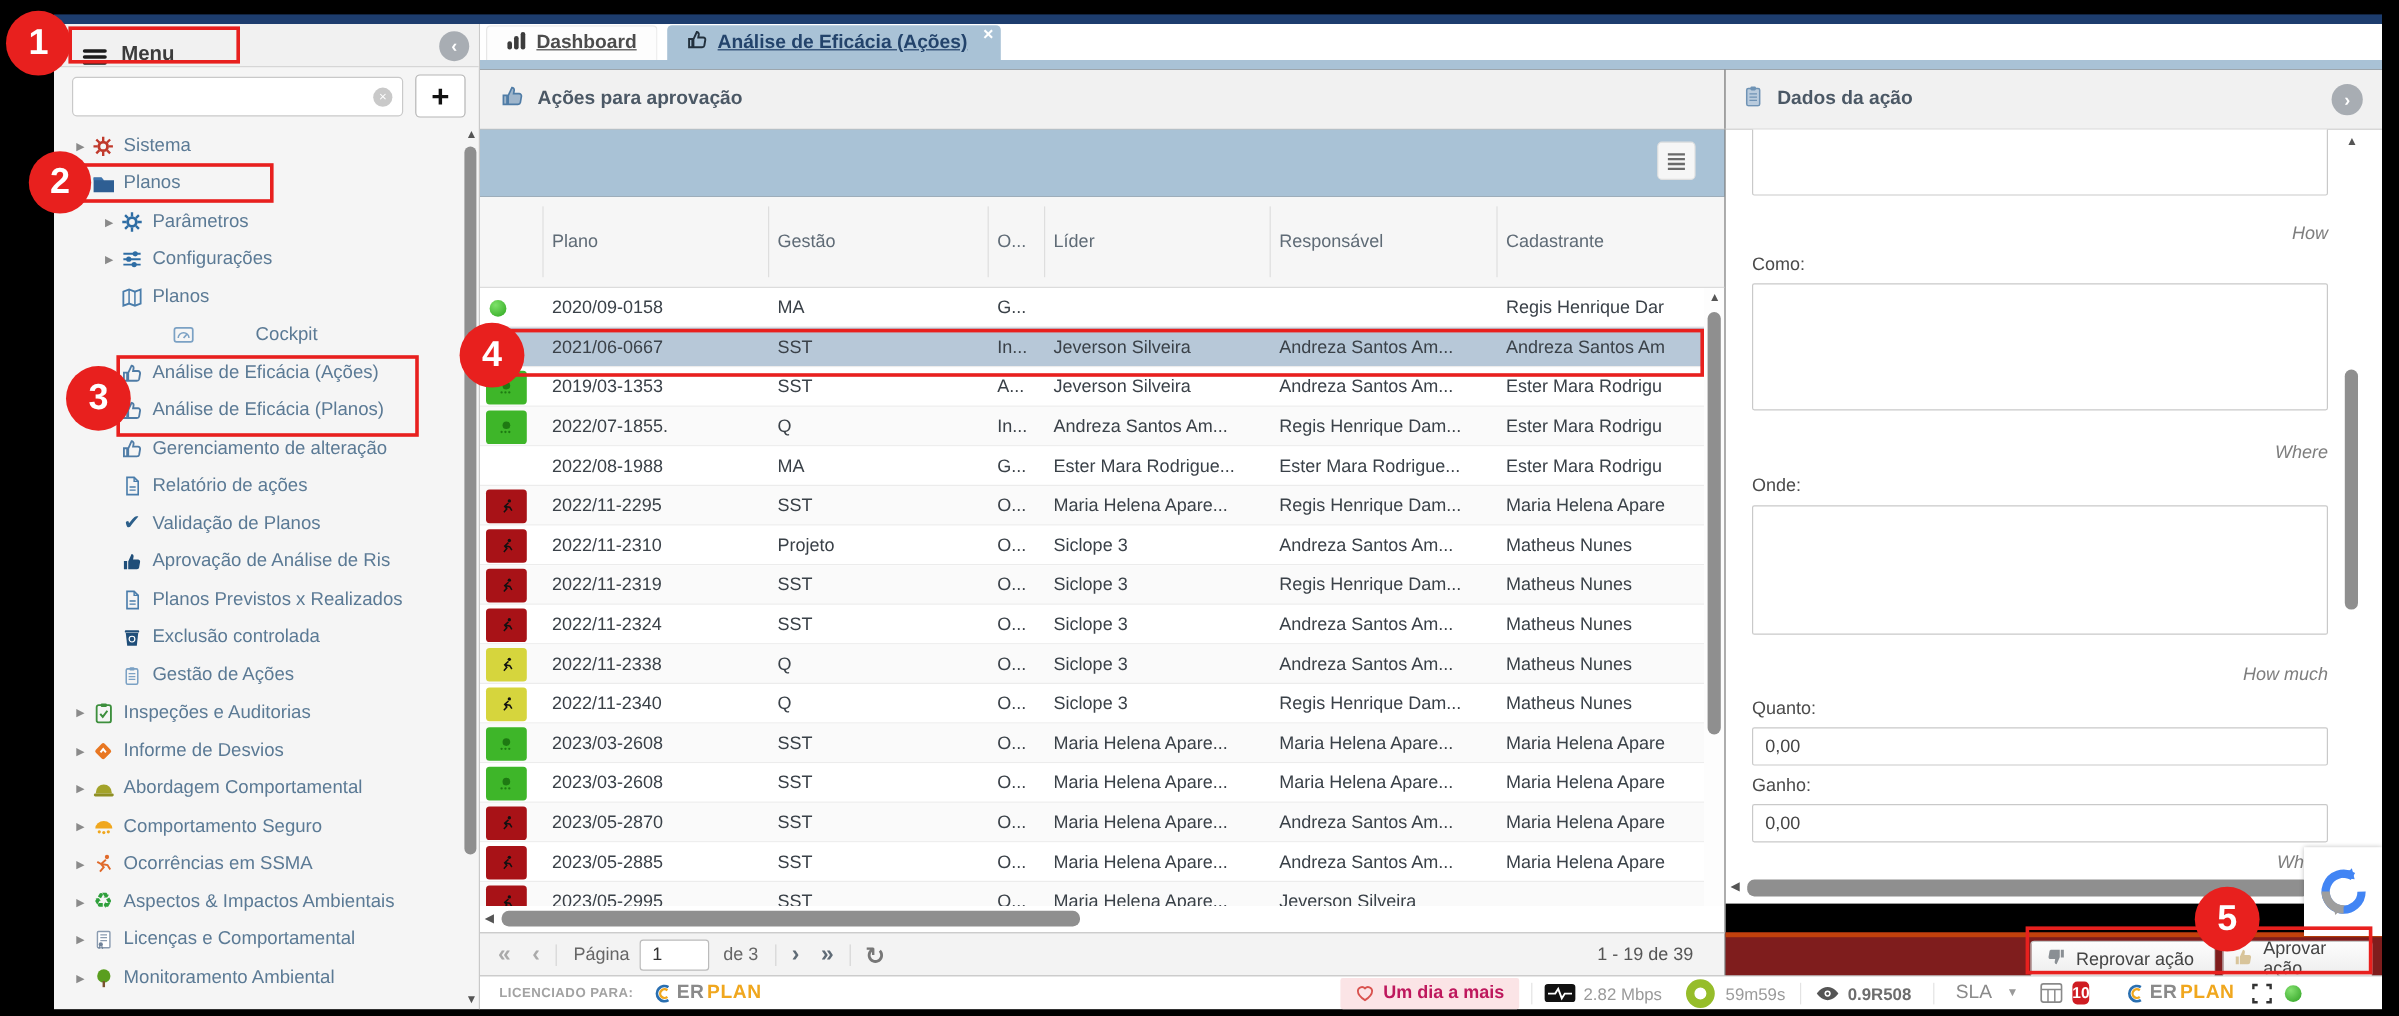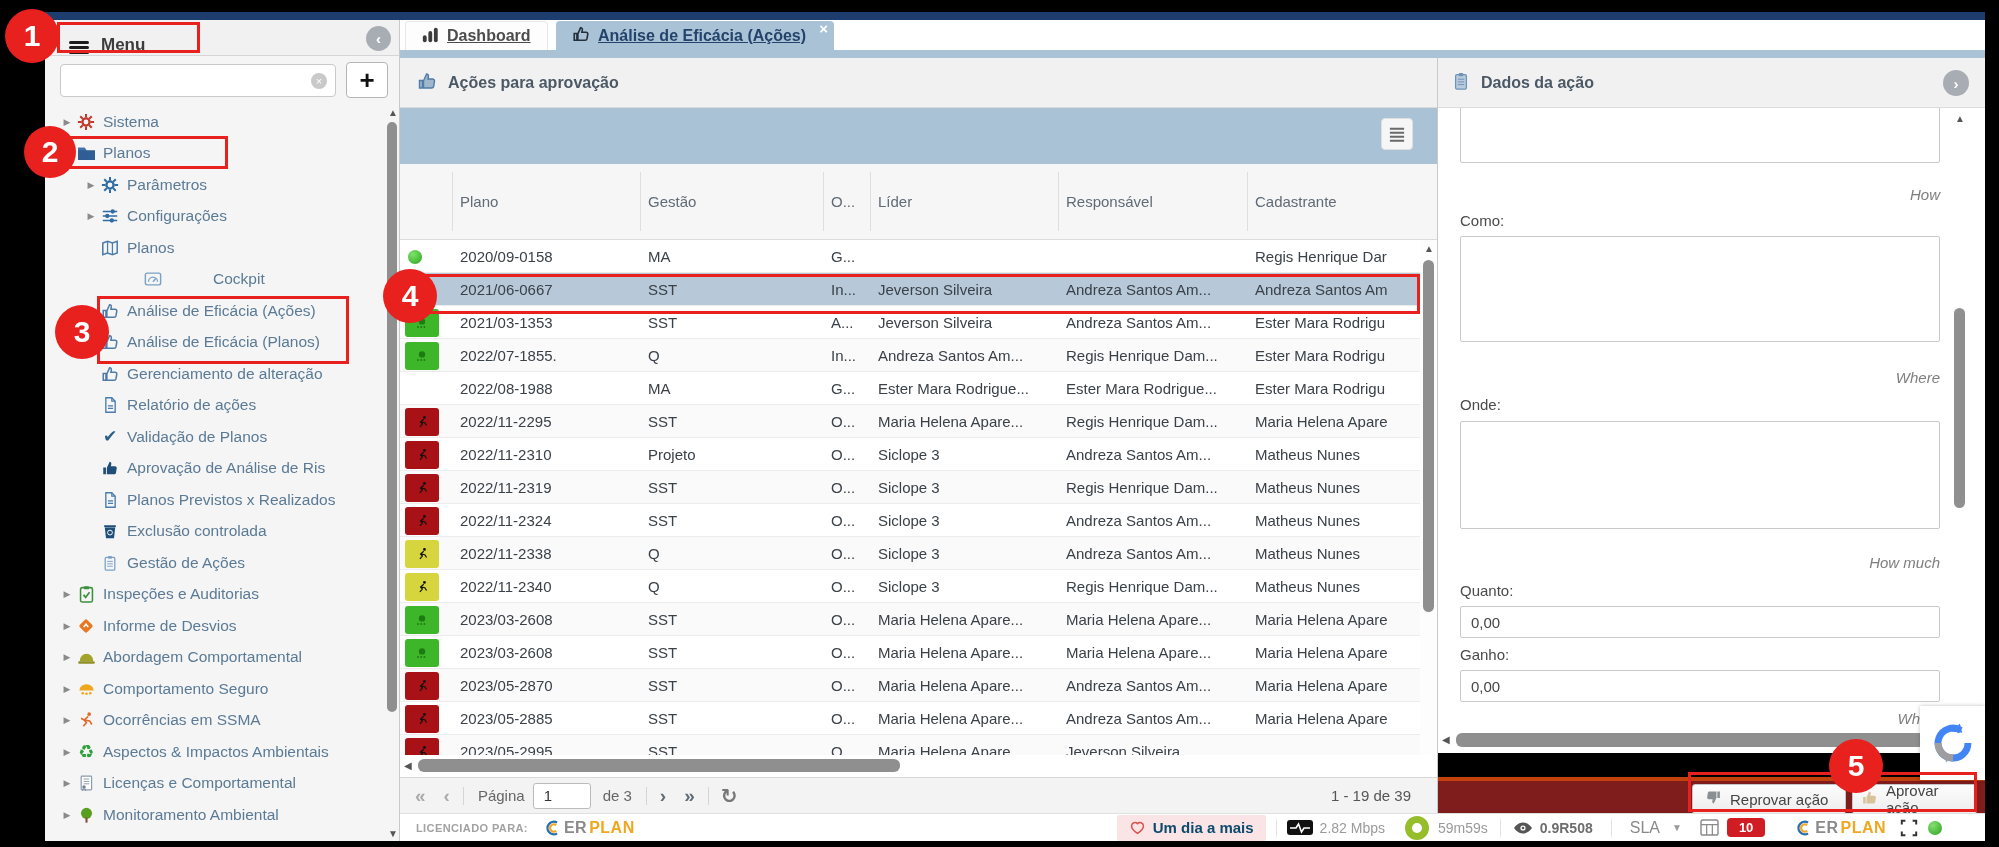--- a/index.html
+++ b/index.html
@@ -56,22 +56,22 @@
   
   .rp-label{font-size:15px;color:#4a4a4a;}
   .rp-hint{font-size:15px;color:#7e7e7e;font-style:italic;text-align:right;}
   .rp-area{border:1px solid #c9c9c9;border-radius:2px;background:#fff;width:100%;height:100%;resize:none;outline:none;}
   .rp-input{border:1px solid #c9c9c9;border-radius:2px;background:#fff;font-size:15px;color:#444;padding-left:10px;width:100%;height:100%;outline:none;}
   .foot{background:#7f1d1d;border-top:4px solid #c2410c;}
   .act-btn{display:flex;align-items:center;gap:8px;background:linear-gradient(#fdfdfd,#ededed);border:1px solid #c6c6c6;border-radius:3px;font-size:15px;color:#444;padding:0 12px;height:30px;}
   
   .statusbar{background:#fff;border-top:1px solid #e0e0e0;display:flex;align-items:center;font-size:14px;color:#9a9a9a;}
   .sb-div{width:1px;height:18px;background:#e3e3e3;}
-  .pill{background:#fbe4e6;display:flex;align-items:center;gap:7px;height:26px;padding:0 12px;color:#0c4a6e;font-weight:bold;font-size:15px;border-radius:2px;}
-  .badge10{background:#cf1d23;color:#fff;font-weight:bold;font-size:13px;border-radius:4px;padding:2px 12px;}
+  .pill{background:#fbe4e6;display:flex;align-items:center;gap:7px;height:26px;padding:0 12px;color:#be185d;font-weight:bold;font-size:15px;border-radius:2px;}
+  .badge10{background:#cf1d23;color:#fff;font-weight:bold;font-size:13px;border-radius:4px;padding:2px 0;}
   .logo-er{color:#8a8a8a;font-weight:bold;font-size:16px;letter-spacing:.5px;}
   .logo-plan{color:#f0a71e;font-weight:bold;font-size:16px;letter-spacing:.5px;}
   .donut{width:24px;height:24px;border-radius:50%;border:7px solid #96bd2a;background:#fff;}
   .gdot{width:14px;height:14px;border-radius:50%;background:radial-gradient(circle at 35% 30%,#83e06f,#2ea022);}
   
   .anno-box{border:3px solid #e8201e;background:transparent;z-index:40;}
   .anno-circle{border-radius:50%;background:#e8201e;color:#fff;font-weight:bold;font-size:30px;display:flex;align-items:center;justify-content:center;z-index:41;}
   .recaptcha{background:#fff;box-shadow:0 0 4px rgba(0,0,0,.25);z-index:30;display:flex;align-items:center;justify-content:center;}
 </style>
 </head>
@@ -424,21 +424,21 @@
         <div class="gcell" style="left: 0px; width: 52px;">
           <span class="st-sq" style="background:#3eb629;margin-left:-3px;">
             <svg width="16" height="16" viewBox="0 0 20 20">
               <circle cx="10" cy="8" r="4" fill="#1e7a12"></circle>
               <circle cx="5" cy="15" r="1.2" fill="#1e7a12"></circle>
               <circle cx="9" cy="15" r="1.2" fill="#1e7a12"></circle>
               <circle cx="13" cy="15" r="1.2" fill="#1e7a12"></circle>
             </svg>
           </span>
         </div>
-        <div class="gcell" style="left: 52px; width: 188px;">2021/03-1353</div>
+        <div class="gcell" style="left: 52px; width: 188px;">2019/03-1353</div>
         <div class="gcell" style="left: 240px; width: 183px;">SST</div>
         <div class="gcell" style="left: 423px; width: 47px;">A...</div>
         <div class="gcell" style="left: 470px; width: 188px;">Jeverson Silveira</div>
         <div class="gcell" style="left: 658px; width: 189px;">Andreza Santos Am...</div>
         <div class="gcell" style="left: 847px; width: 173px;">Ester Mara Rodrigu</div>
       </div>
       <div class="grow alt">
         <div class="gcell" style="left: 0px; width: 52px;">
           <span class="st-sq" style="background:#3eb629;margin-left:-3px;">
             <svg width="16" height="16" viewBox="0 0 20 20">

